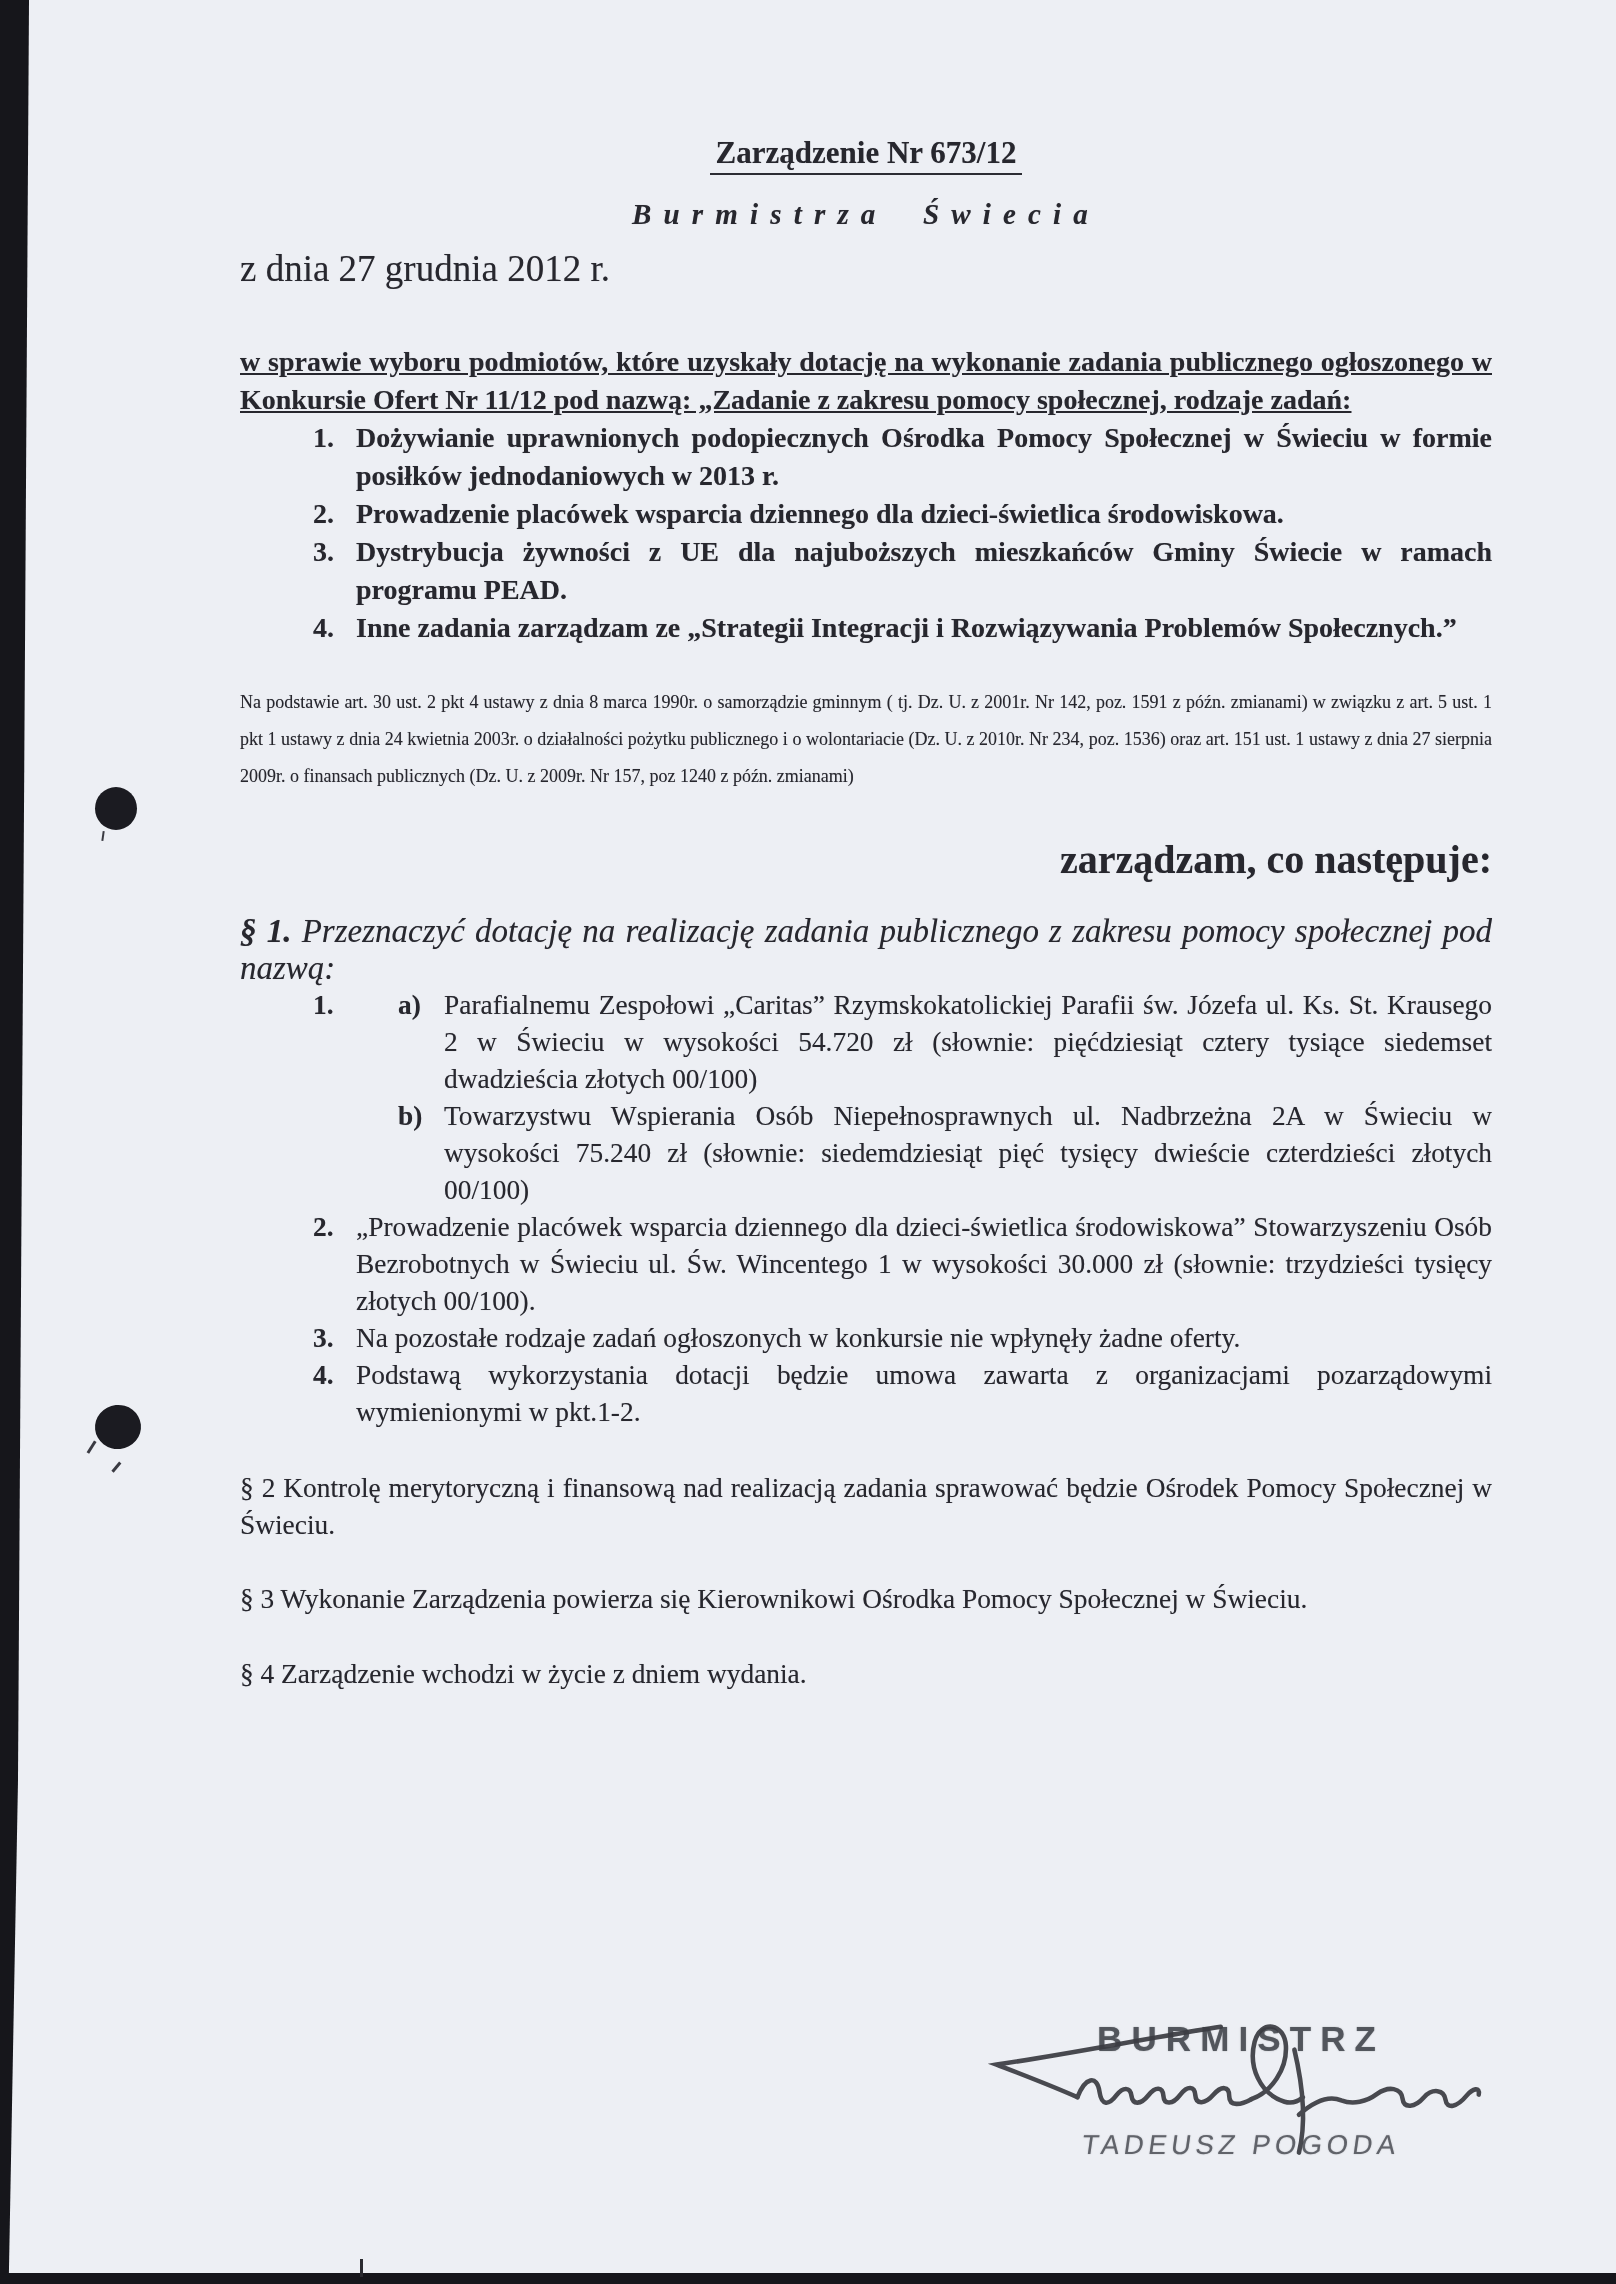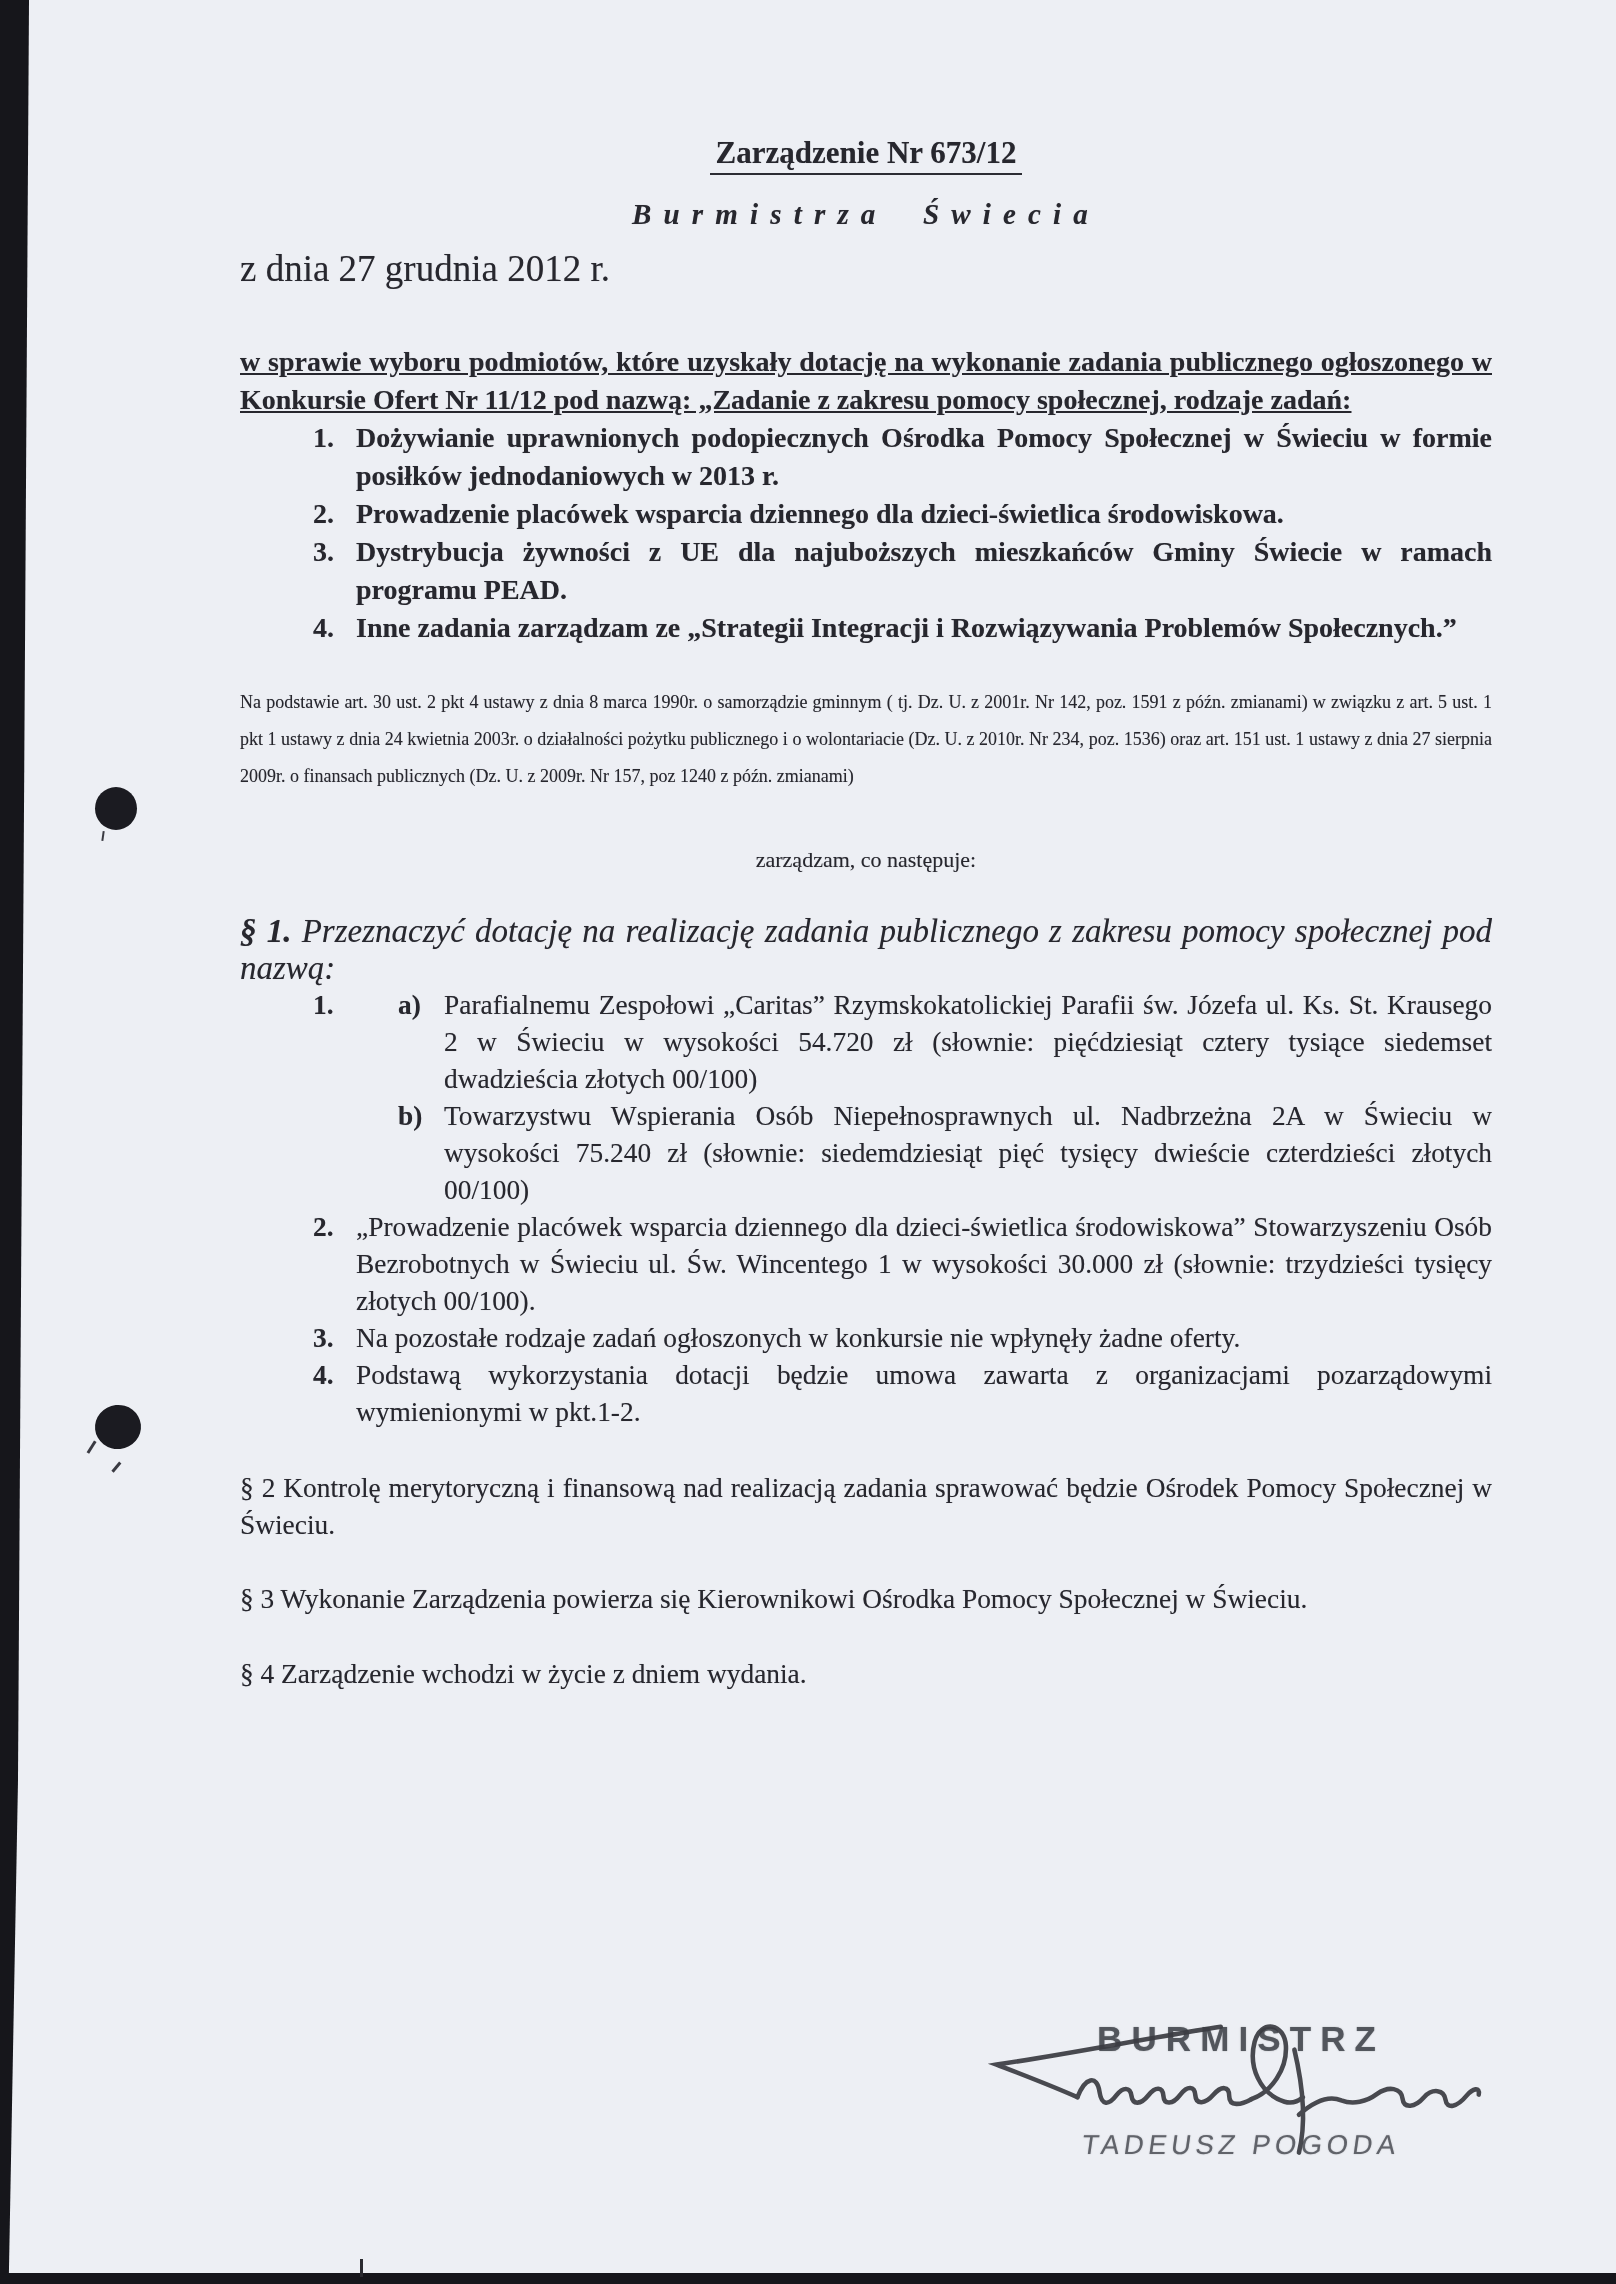--- a/index.html
+++ b/index.html
@@ -13,21 +13,21 @@
       letter-spacing:.42em;word-spacing:.55em;font-style:italic;}
   .t3{margin-top:17px;text-align:left;font-size:37px;line-height:37px;font-weight:400;}
   .subject{margin-top:56px;font-size:28px;font-weight:700;line-height:38px;
            text-align:justify;text-align-last:left;text-decoration:underline;}
   ul.tasks{margin:0 0 0 73px;padding:0;list-style:none;font-size:28px;font-weight:700;line-height:38px;}
   ul.tasks>li{position:relative;padding-left:43px;}
   ul.tasks .num{position:absolute;left:0;top:0;}
   ul.tasks .txt{display:block;text-align:justify;text-align-last:left;}
   .legal{margin-top:37px;font-size:18px;font-weight:400;line-height:37px;
          text-align:justify;text-align-last:left;}
-  .ordain{margin-top:46px;text-align:center;font-size:22px;line-height:37px;font-weight:400;}
+  .ordain{margin-top:46px;text-align:right;font-size:40px;line-height:37px;font-weight:700;}
   .parlead{margin-top:35px;font-size:33px;line-height:37px;text-align:justify;text-align-last:left;font-style:italic;}
   .parlead .lbl{font-weight:700;}
   ol.p1items{margin:0 0 0 73px;padding:0;list-style:none;font-size:27.4px;font-weight:400;line-height:37px;}
   ol.p1items>li{position:relative;padding-left:43px;}
   ol.p1items .num{position:absolute;left:0;top:0;font-weight:700;}
   ol.p1items .txt{display:block;text-align:justify;text-align-last:left;}
   ul.sub{margin:0 0 0 42px;padding:0;list-style:none;}
   ul.sub>li{position:relative;padding-left:46px;}
   ul.sub .num{position:absolute;left:0;top:0;font-weight:700;}
   .par{font-size:27.4px;line-height:37px;text-align:justify;text-align-last:left;}

